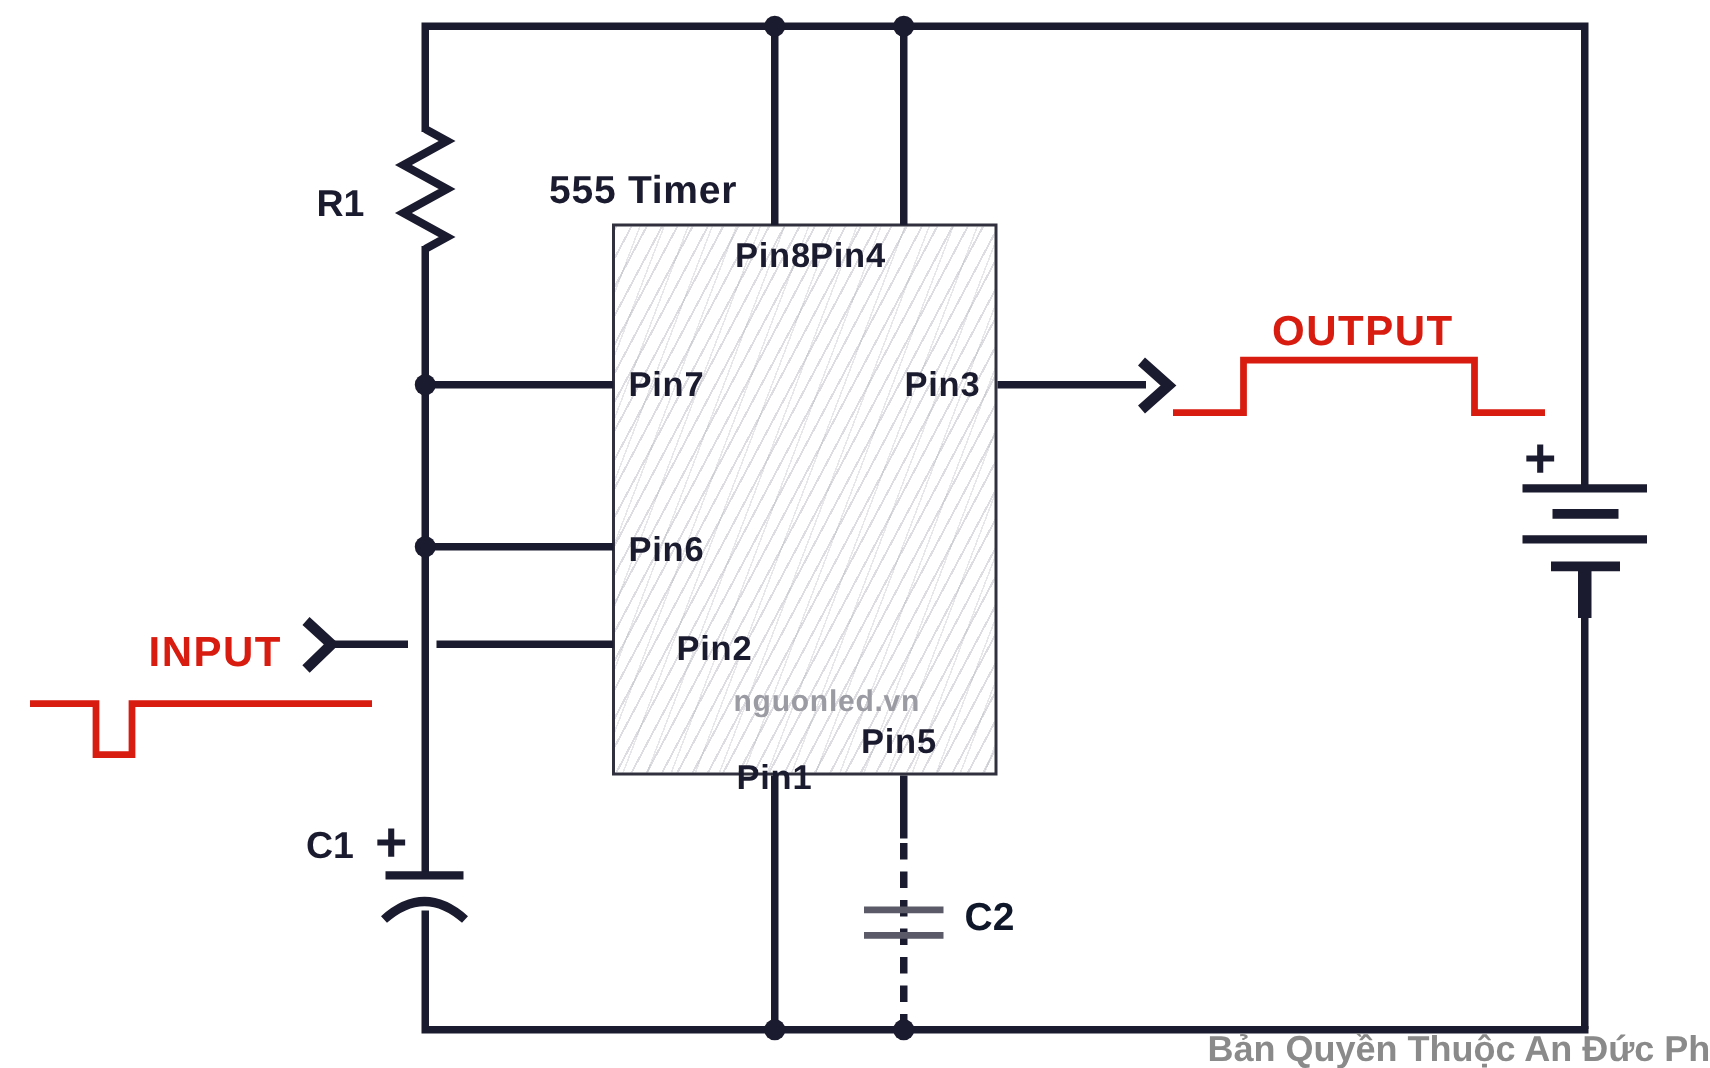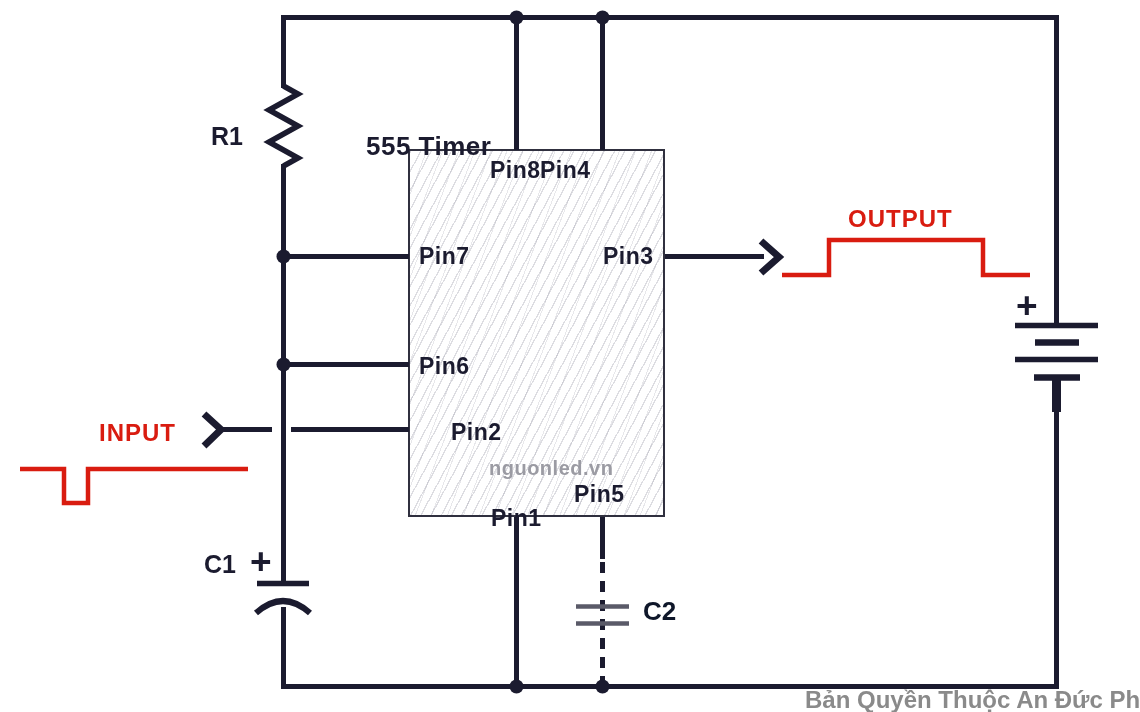--- a/index.html
+++ b/index.html
@@ -31,21 +31,21 @@
   
   .lbl {
     position: absolute; z-index: 3;
     color: var(--wire);
     font-weight: bold; line-height: 1;
     white-space: nowrap;
   }
   .pin-lbl   { font-size: 23px; letter-spacing: 0.5px; }
   .comp-lbl  { font-size: 25px; }
   .ic-title  { font-size: 26px; letter-spacing: 0.5px; }
-  .sig-lbl   { color: var(--signal); font-size: 24px; letter-spacing: 1px; }
+  .sig-lbl   { color: var(--signal); font-size: 28px; letter-spacing: 1px; }
   .plus-sign { font-size: 37px; font-weight: 600; }
   .wm-ic     { color: var(--watermark); font-size: 20px; font-weight: bold; letter-spacing: 0.5px; text-align: right; }
   .c2-lbl    { color: #0f172a; font-size: 26px; font-weight: 600; }
   .copyright { color: var(--muted); font-size: 24px; font-weight: bold; }
 </style>
 </head>
 <body>
 
 <div id="stage">
 
@@ -98,21 +98,21 @@
     <circle class="wire-dot" cx="602.5" cy="17.5" r="7"></circle>
     <circle class="wire-dot" cx="283.5" cy="256.5" r="7"></circle>
     <circle class="wire-dot" cx="283.5" cy="364.5" r="7"></circle>
     <circle class="wire-dot" cx="516.5" cy="686.5" r="7"></circle>
     <circle class="wire-dot" cx="602.5" cy="686.5" r="7"></circle>
 
     <polyline class="sig" stroke-width="4.5" points="20,469 64,469 64,503 88,503 88,469 248,469"></polyline>
     <polyline class="sig" stroke-width="4.5" points="782,275 829,275 829,240 983,240 983,275 1030,275"></polyline>
   </svg>
 
-  <div class="lbl ic-title" style="left:366px; top:113px;margin-top:20px;">555 Timer</div>
+  <div class="lbl ic-title" style="left:366px; top:113px;">555 Timer</div>
 
   <div class="lbl pin-lbl" style="left:490px; top:159px;">Pin8</div>
   <div class="lbl pin-lbl" style="left:540px; top:159px;">Pin4</div>
   <div class="lbl pin-lbl" style="left:419px; top:245px;">Pin7</div>
   <div class="lbl pin-lbl" style="left:603px; top:245px;">Pin3</div>
   <div class="lbl pin-lbl" style="left:419px; top:355px;">Pin6</div>
   <div class="lbl pin-lbl" style="left:419px; top:421px;margin-left:32px;">Pin2</div>
   <div class="lbl pin-lbl" style="left:491px; top:483px;margin-top:24px;">Pin1</div>
   <div class="lbl pin-lbl" style="left:574px; top:483px;">Pin5</div>
 

